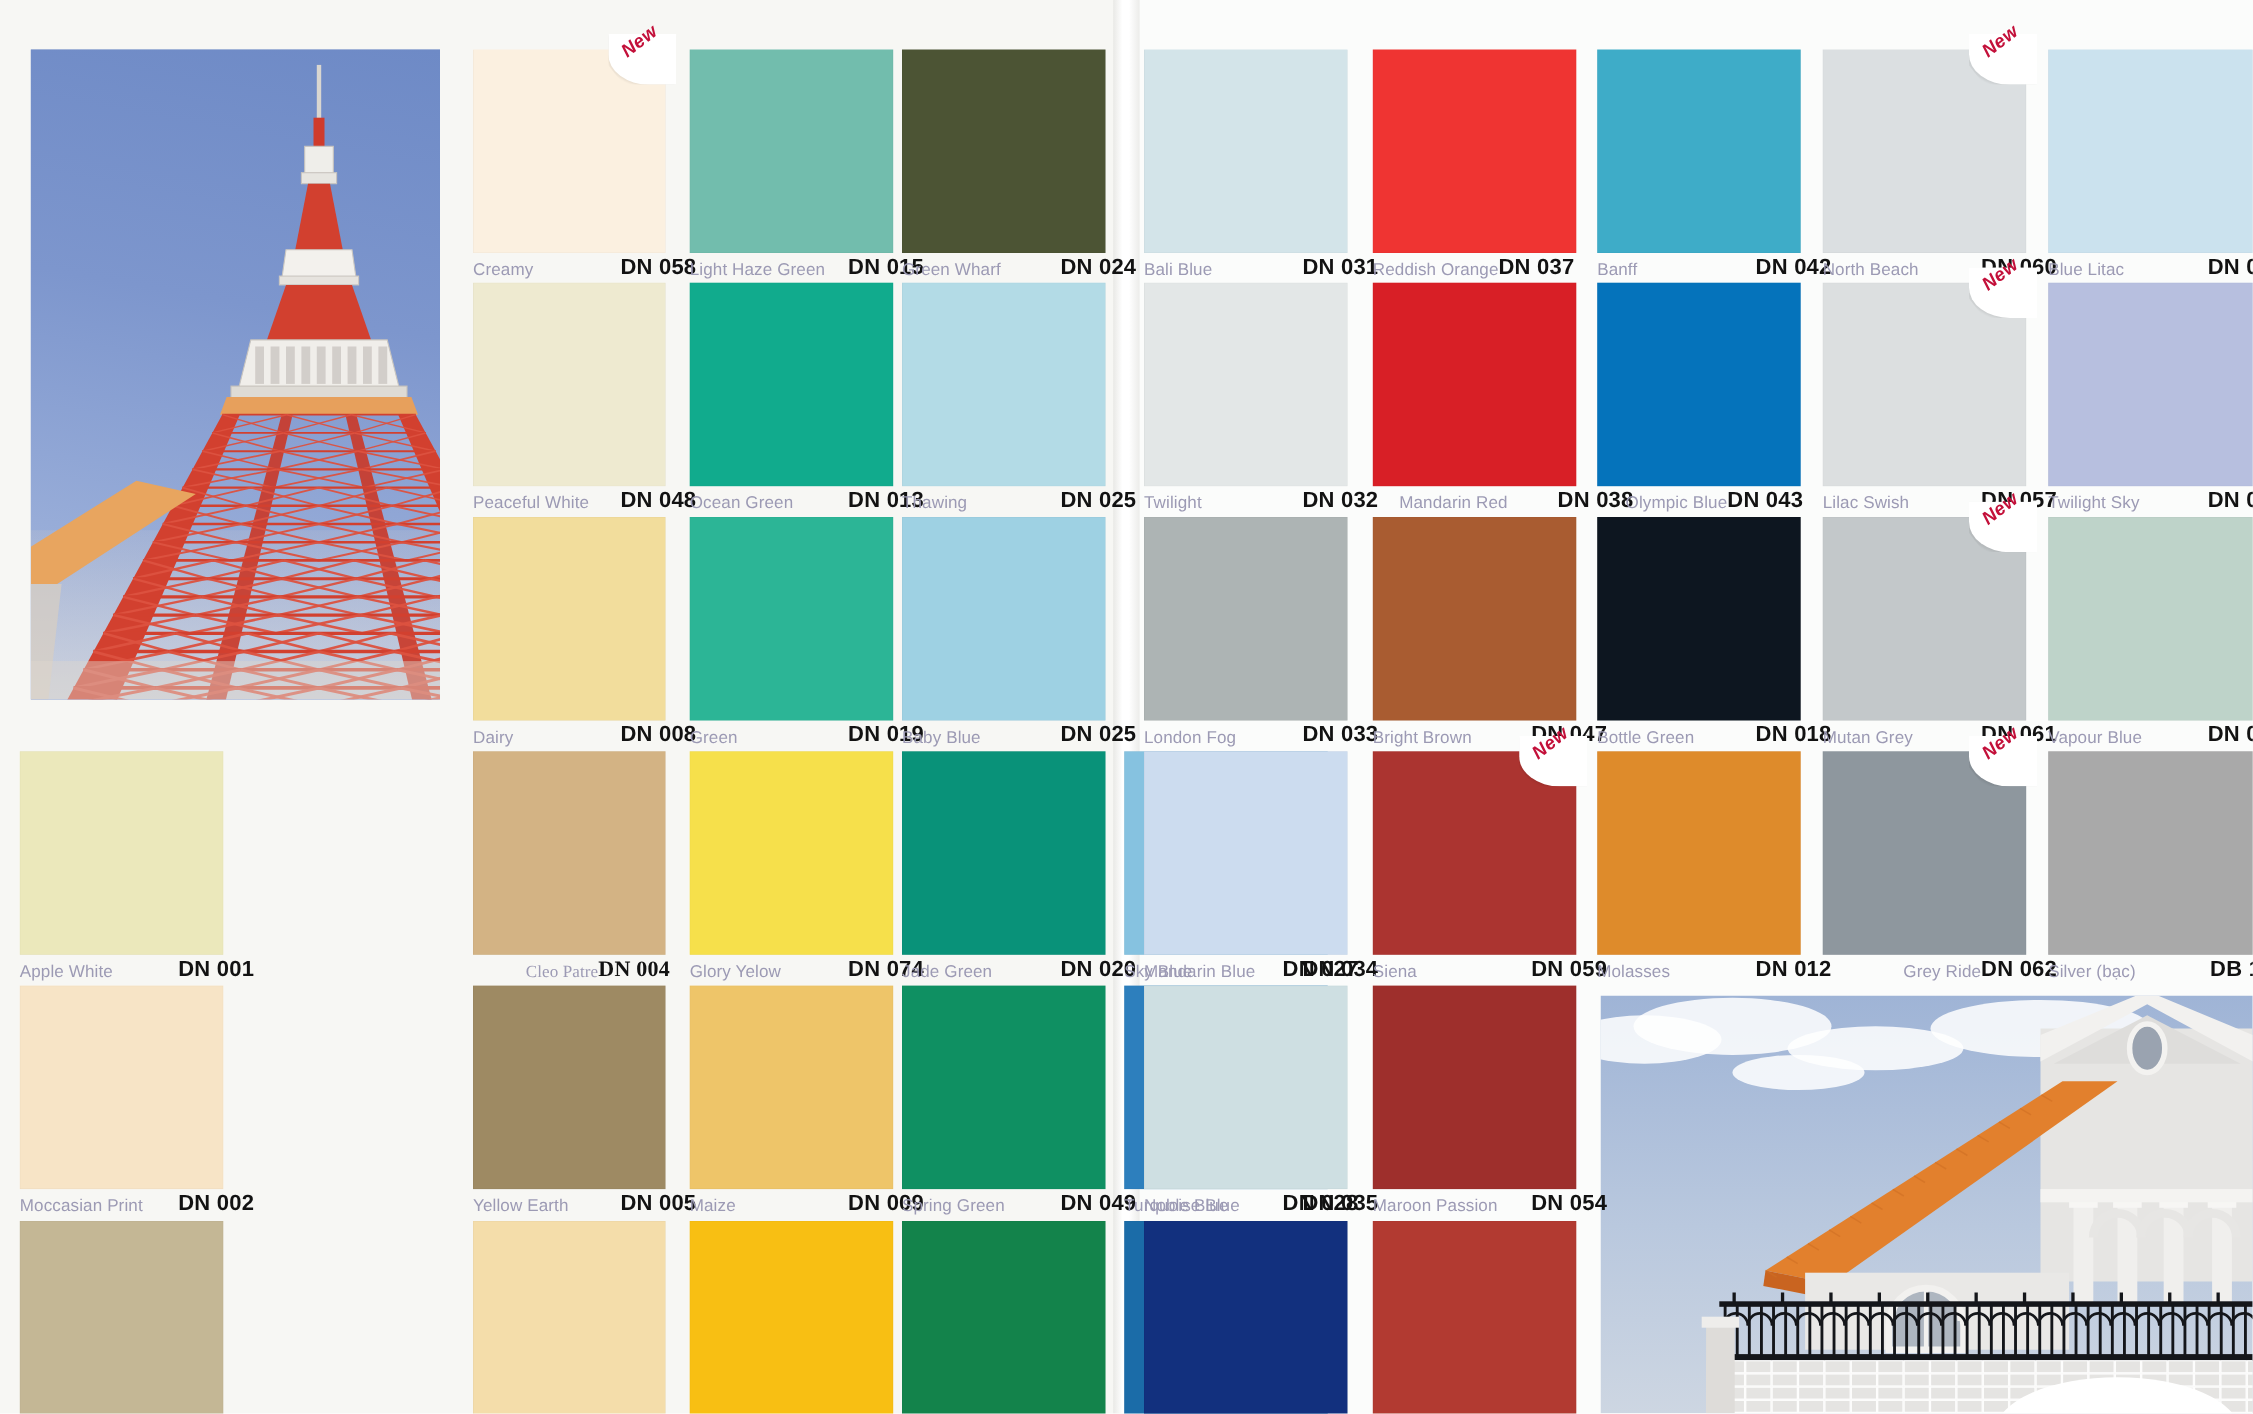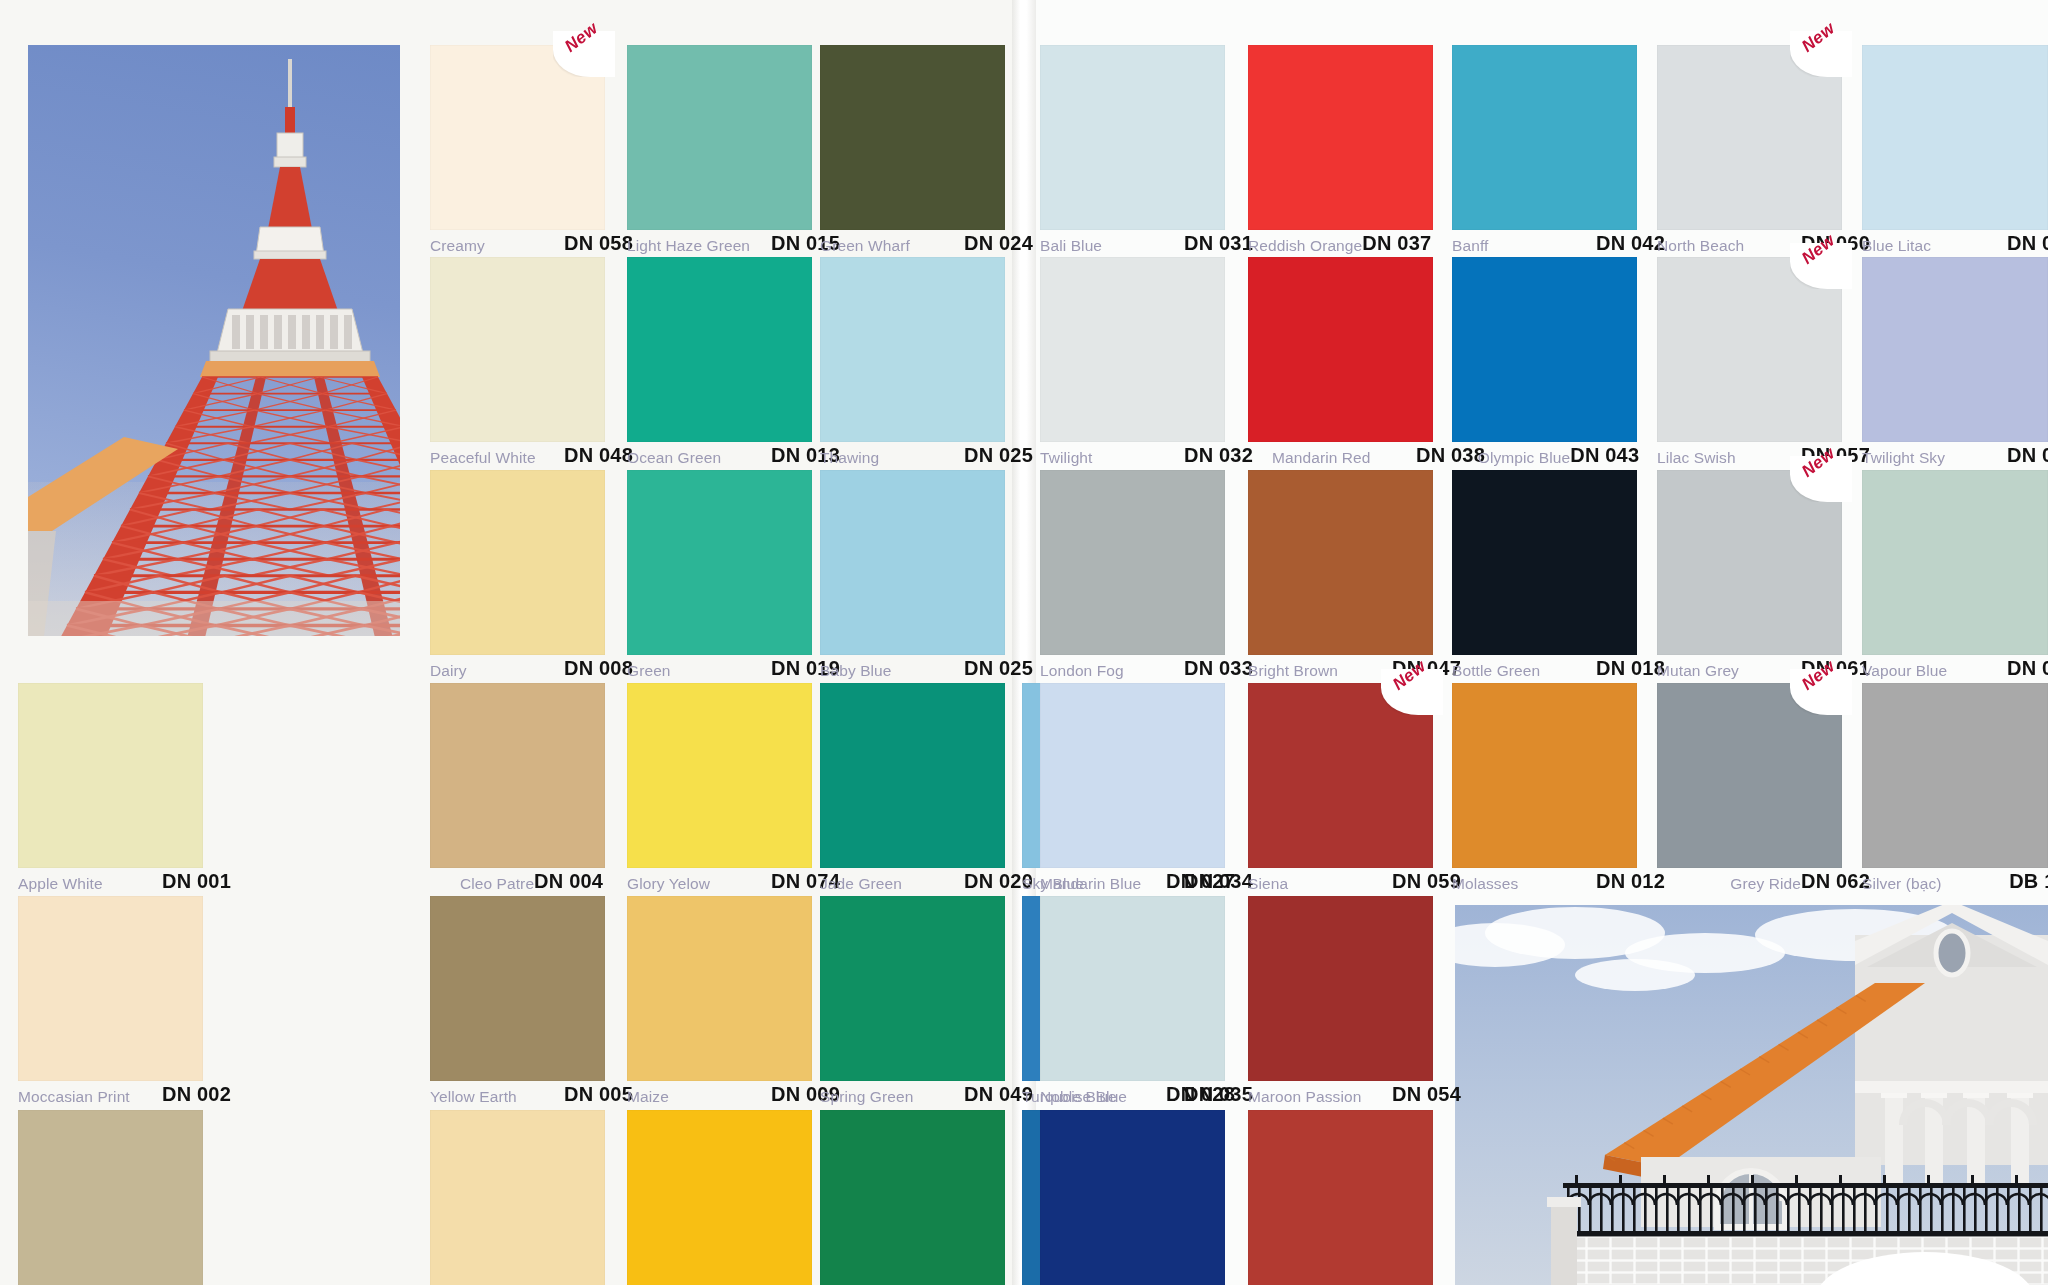--- a/index.html
+++ b/index.html
@@ -539,21 +539,21 @@
       <div class="cell" style="left: 18px; top: 683px; width: 185px; height: 185px;">
         <div class="chip" style="background: rgb(235, 232, 187);"></div>
       </div>
       <div class="lbl" style="left: 18px; top: 871px; width: 213px; justify-content: space-between;">
         <span class="nm">Apple White</span>
         <span class="cd">DN 001</span>
       </div>
       <div class="cell" style="left: 430px; top: 683px; width: 175px; height: 185px;">
         <div class="chip" style="background: rgb(211, 179, 132);"></div>
       </div>
-      <div class="lbl" style="left: 430px; top: 871px; width: 203px; justify-content: center;">
+      <div class="lbl" style="left: 406px; top: 871px; width: 203px; justify-content: flex-end; font-family: Liberation Serif, serif;">
         <span class="nm">Cleo Patre</span>
         <span class="cd">DN 004</span>
       </div>
       <div class="cell" style="left: 627px; top: 683px; width: 185px; height: 185px;">
         <div class="chip" style="background: rgb(246, 224, 75);"></div>
       </div>
       <div class="lbl" style="left: 627px; top: 871px; width: 213px; justify-content: space-between;">
         <span class="nm">Glory Yelow</span>
         <span class="cd">DN 074</span>
       </div>

